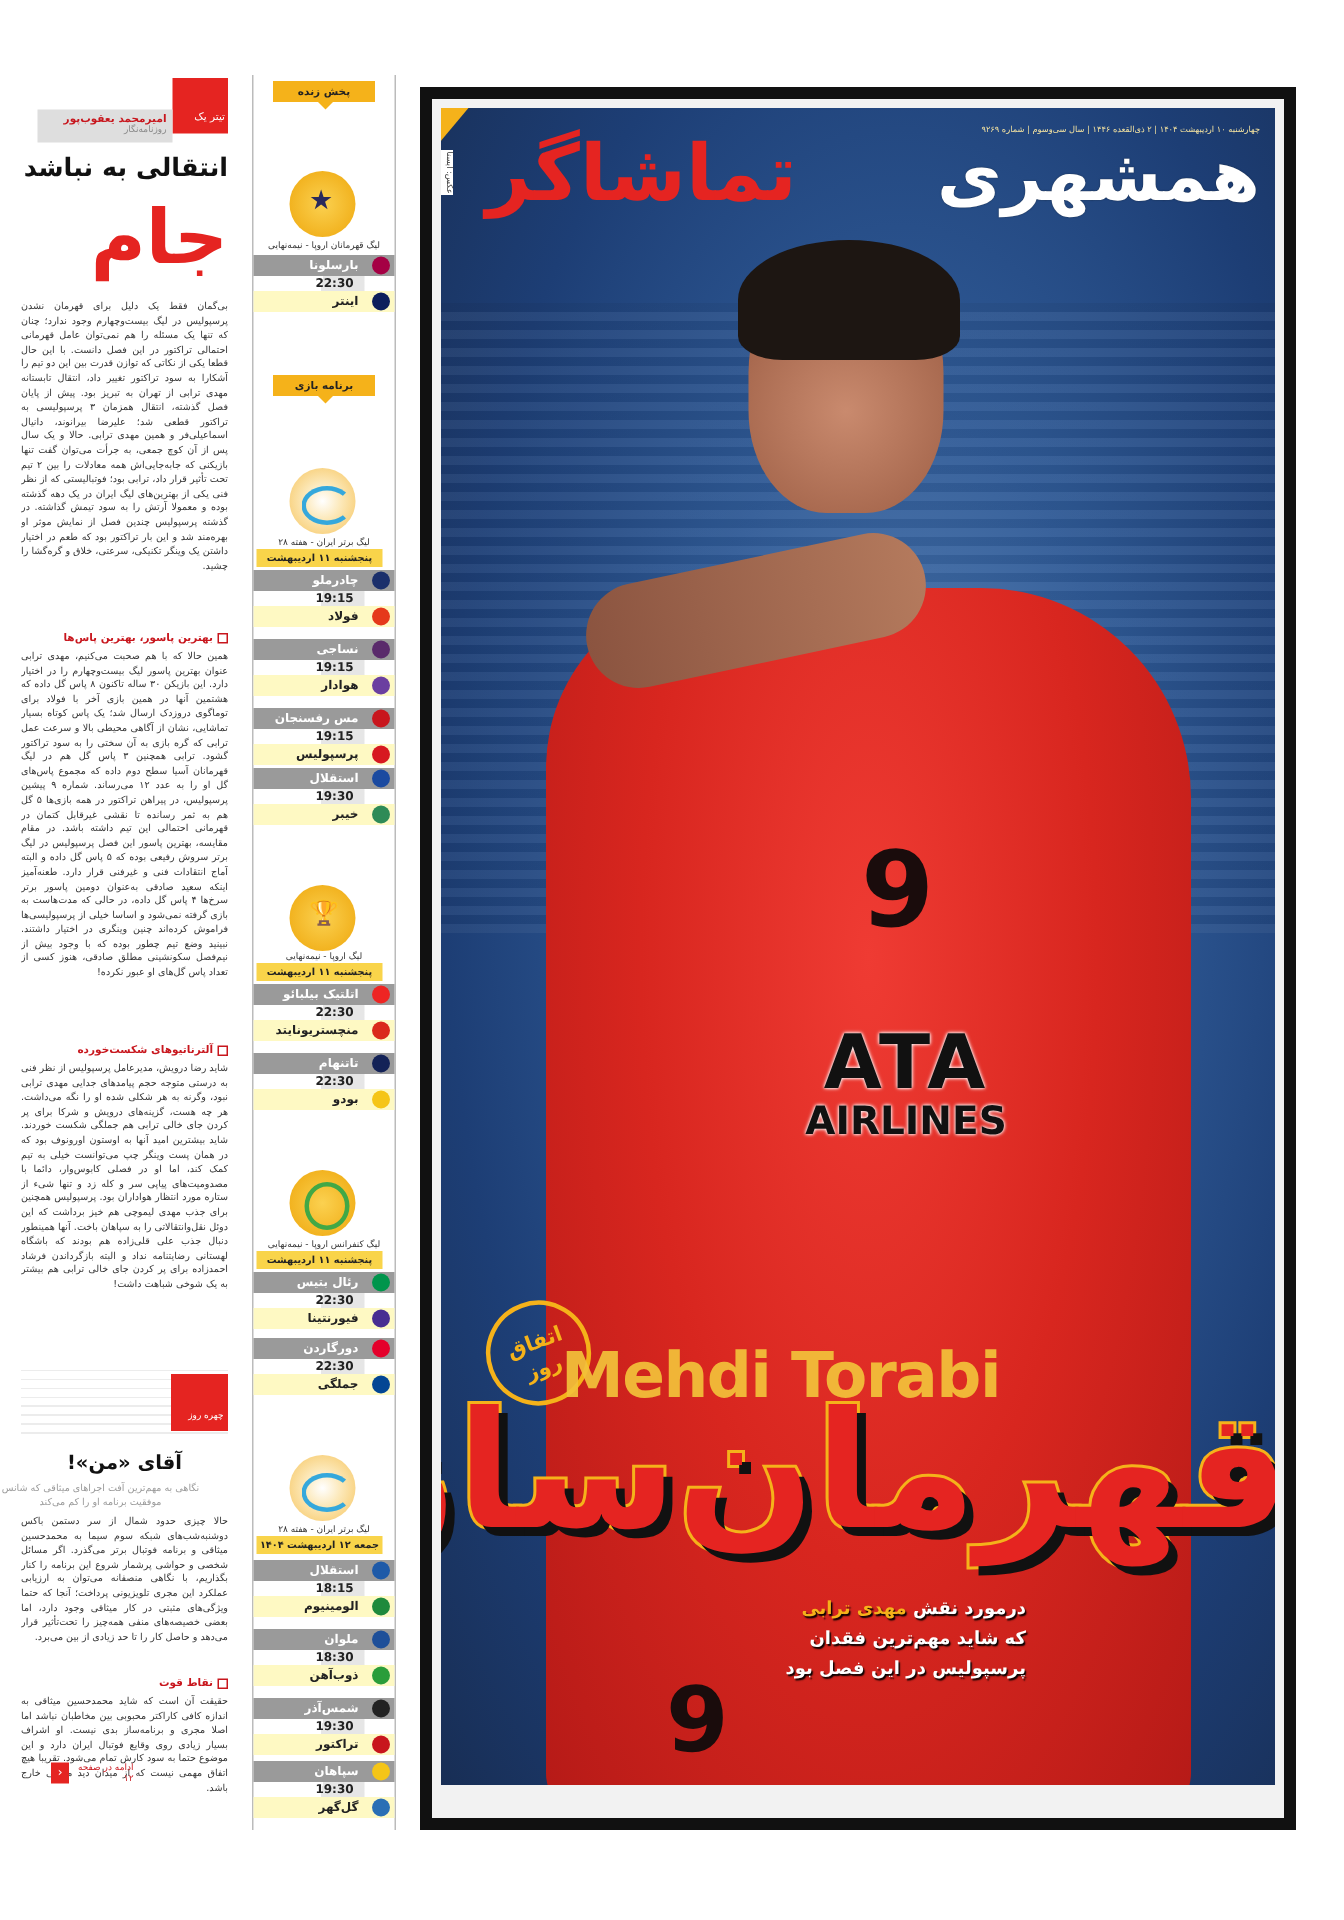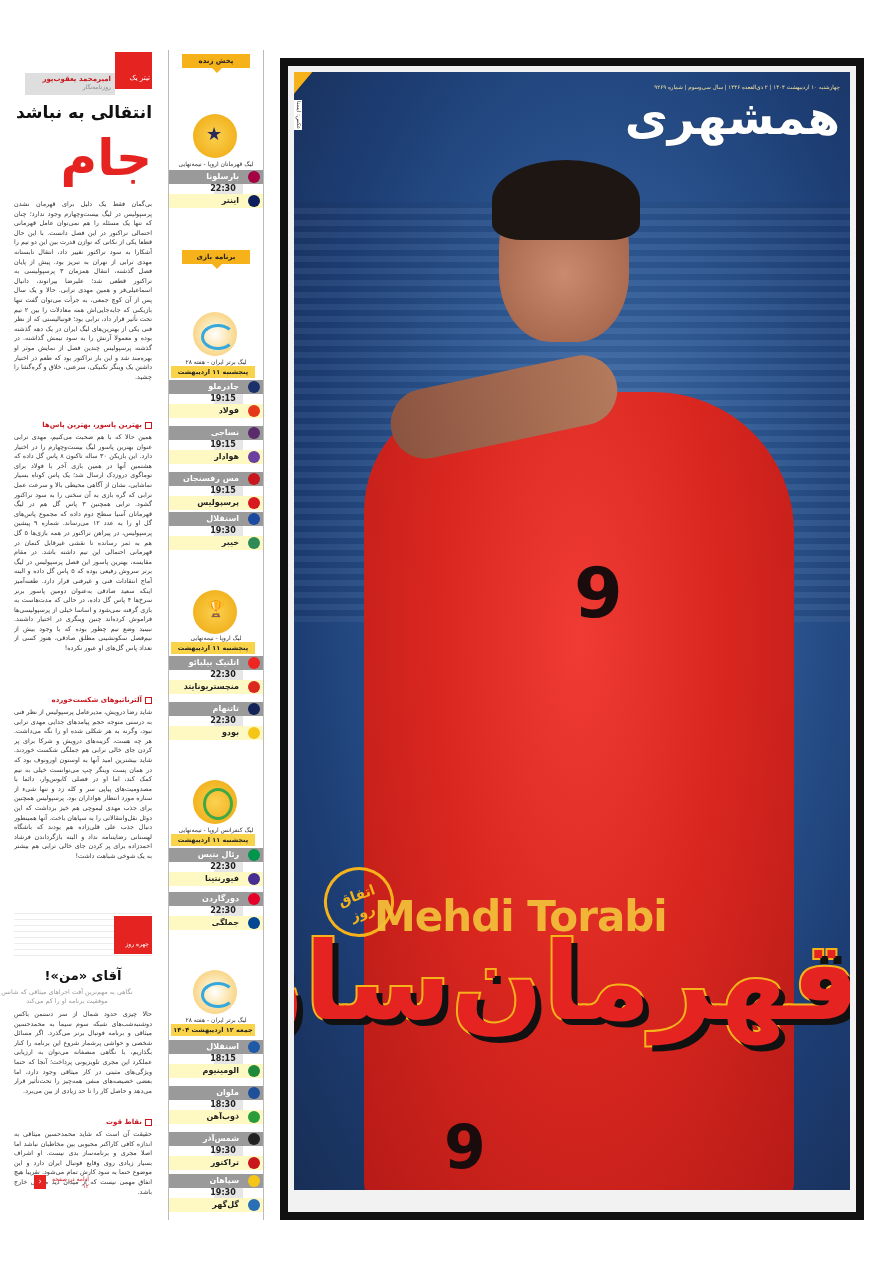--- a/index.html
+++ b/index.html
@@ -196,27 +196,37 @@
 
 <div class="cover">
   <div class="cover-inner">
     <div class="photo">
       <div class="stands"></div>
       <div class="shirt"></div>
       <div class="arm"></div>
       <div class="head"></div>
       <div class="hair"></div>
       <div class="num9">9</div>
+      <div class="sponsor">
+        <div class="a">ATA</div>
+        <div class="b">AIRLINES</div>
+      </div>
       <div class="num9b">9</div>
 
       <div class="masthead">
         <div class="mh-stripe"></div>
         <div class="issue">چهارشنبه ۱۰ اردیبهشت ۱۴۰۴ | ۲ ذی‌القعده ۱۴۴۶ | سال سی‌وسوم | شماره ۹۲۶۹</div>
         <div class="mh-white">همشهری</div>
+        <div class="mh-red">تماشاگر</div>
       </div>
       <div class="side-tag">عکس: ایسنا</div>
 
       <div class="stamp">اتفاق روز</div>
       <div class="en-name">Mehdi Torabi</div>
       <div class="headline">قهرمان‌ساز</div>
+      <div class="subline">
+        <div><span>درمورد نقش </span><span class="hl">مهدی ترابی</span></div>
+        <div>که شاید مهم‌ترین فقدان</div>
+        <div>پرسپولیس در این فصل بود</div>
+      </div>
     </div>
   </div>
 </div>
 
 </body></html>

